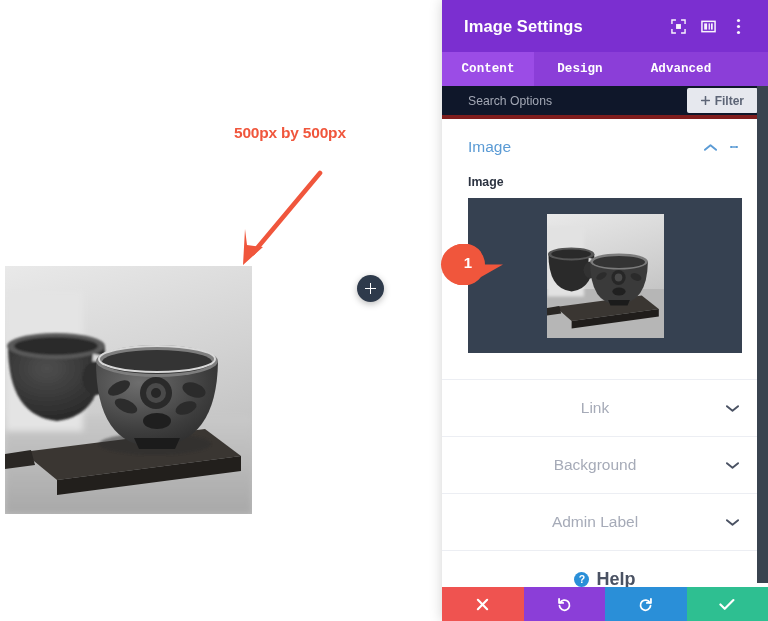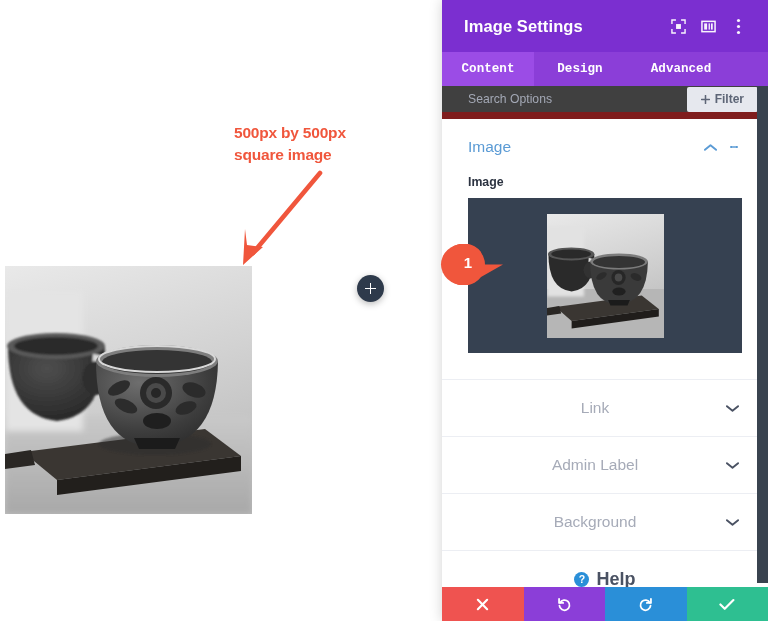--- a/index.html
+++ b/index.html
@@ -90,24 +90,24 @@
     font-family:Liberation Mono, monospace;
   }
   .panel-tabs .tab.t0{width:92px;}
   .panel-tabs .tab.t1{width:92px;}
   .panel-tabs .tab.t2{width:110px;}
   .panel-tabs .tab.active{background:#9b4ce6;}
 
   
   .search-row{
     height:33px;min-height:33px;
-    background:#404040;
+    background:#0f172a;
     display:flex;align-items:center;
     padding:0 0 0 26px;
-    border-bottom:7px solid #7f1d1d;
+    border-bottom:4px solid #7f1d1d;
     box-sizing:border-box;
   }
   .search-row .search-input{
     flex:1;border:0;background:transparent;outline:none;
     font-family:"Liberation Sans", sans-serif;
     font-size:12.2px;color:#9aa0ae;
     padding:0;
   }
   .search-row .search-input::placeholder{color:#a3a8b5;}
   .filter-btn{
@@ -191,21 +191,20 @@
     color:#fff;font-size:15px;font-weight:bold;
   }
 </style>
 </head>
 <body>
 
 <div id="canvas">
 
   <div id="annotation-text">
     <div>500px by 500px</div>
-    <div>square image</div>
   </div>
 
   <svg id="annotation-arrow" viewBox="0 0 110 110">
     <line x1="95" y1="8" x2="28" y2="88" stroke="#f0563c" stroke-width="4.6" stroke-linecap="round"></line>
     <polygon points="18,100 38,82 22,80 20,64" fill="#f0563c"></polygon>
   </svg>
 
   <div id="canvas-photo">
     <svg class="ph-inner" viewBox="0 0 247 248" preserveAspectRatio="none">
       <defs>
@@ -382,32 +381,32 @@
         <div class="chev">
           <svg width="13" height="9" viewBox="0 0 14 9">
             <path d="M1 2l6 5 6-5" fill="none" stroke="#4a5263" stroke-width="2" stroke-linecap="round" stroke-linejoin="round"></path>
           </svg>
         </div>
       </div>
     </div>
 
     <div class="section closed">
       <div class="section-head">
-        <div class="sec-title">Admin Label</div>
+        <div class="sec-title">Background</div>
         <div class="chev">
           <svg width="13" height="9" viewBox="0 0 14 9">
             <path d="M1 2l6 5 6-5" fill="none" stroke="#4a5263" stroke-width="2" stroke-linecap="round" stroke-linejoin="round"></path>
           </svg>
         </div>
       </div>
     </div>
 
     <div class="section closed">
       <div class="section-head">
-        <div class="sec-title">Background</div>
+        <div class="sec-title">Admin Label</div>
         <div class="chev">
           <svg width="13" height="9" viewBox="0 0 14 9">
             <path d="M1 2l6 5 6-5" fill="none" stroke="#4a5263" stroke-width="2" stroke-linecap="round" stroke-linejoin="round"></path>
           </svg>
         </div>
       </div>
     </div>
 
     <div class="help-row">
       <span class="help-icon">?</span>

